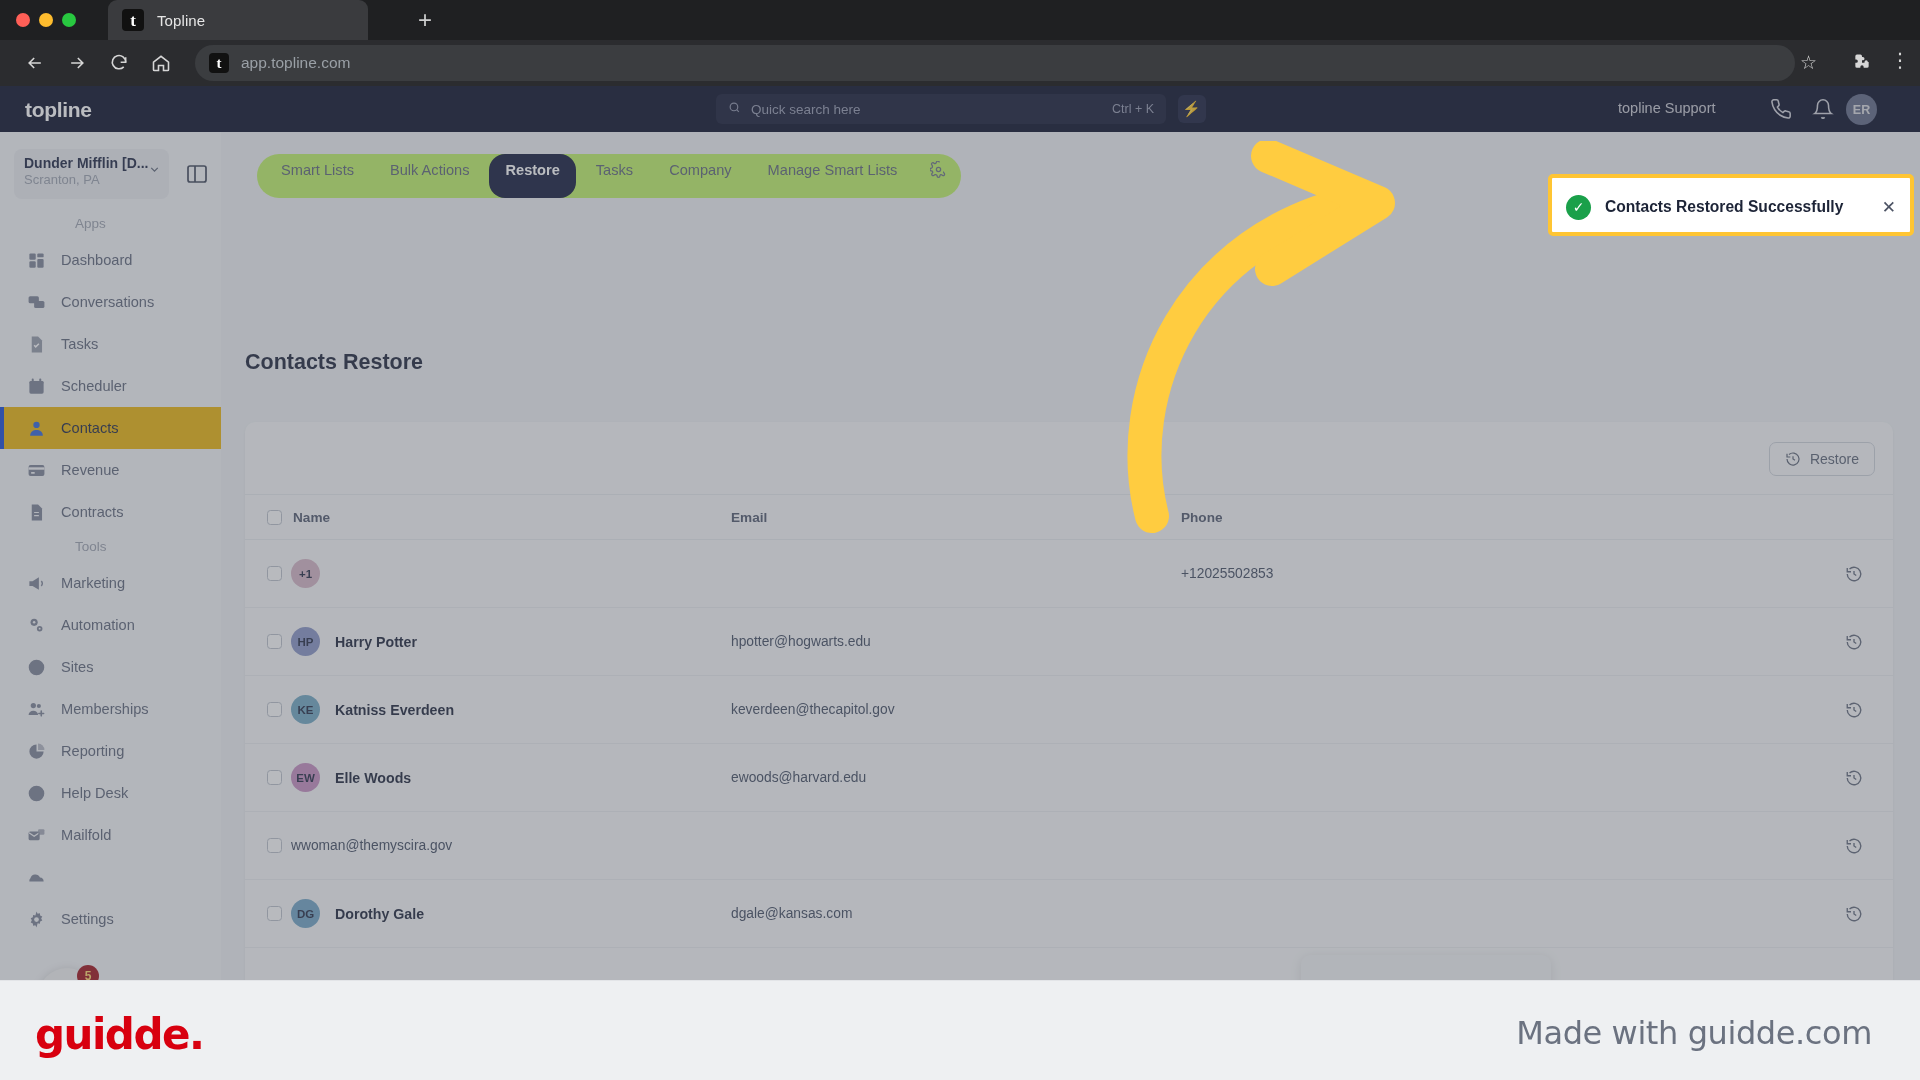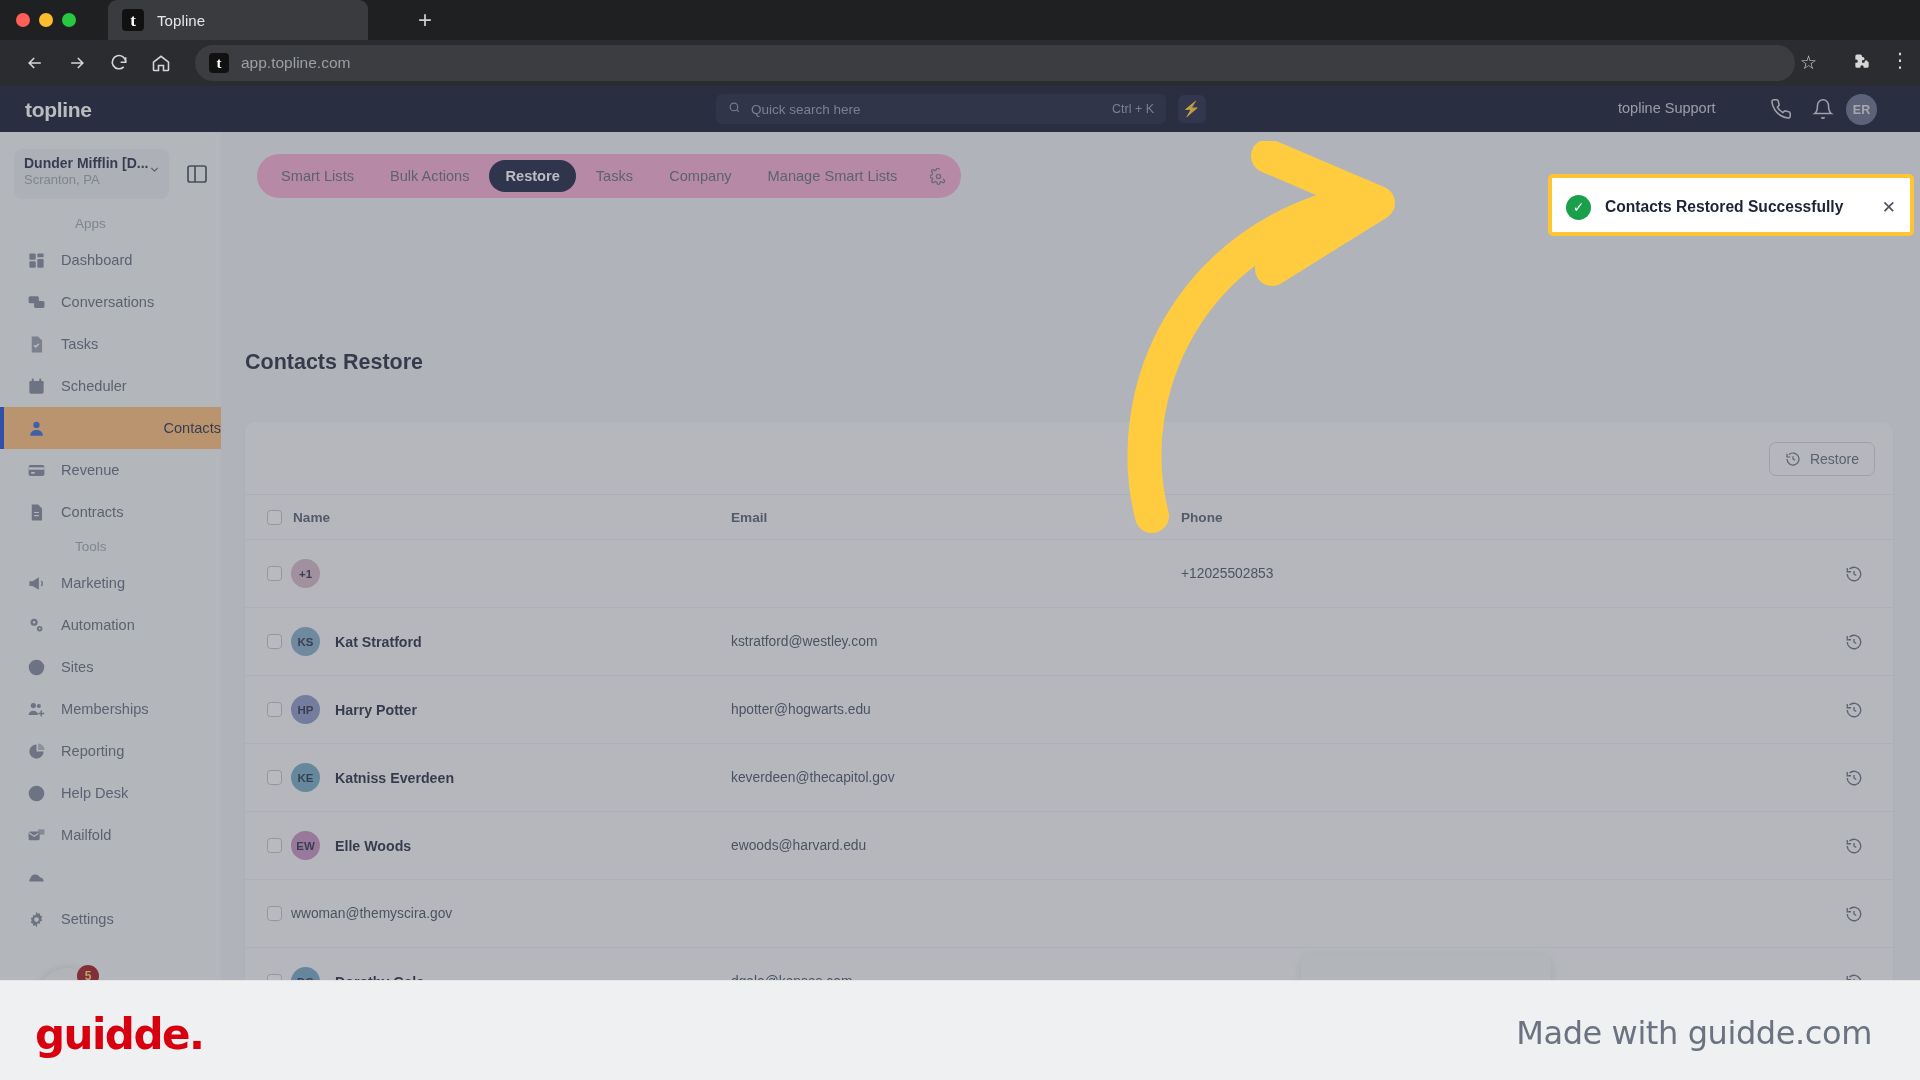--- a/index.html
+++ b/index.html
@@ -66,36 +66,36 @@
   .ws-sub { color:#9aa0ad; font-size:13px; margin-top:1px; }
   .ws-chev { position:absolute; right:8px; top:14px; color:#5a6274; font-size:12px; }
   .panel-toggle { position:absolute; left:185px; top:30px; width:24px; height:24px; color:#3c4457; }
 
   .nav { position:absolute; left:0; top:78px; width:221px; }
   .nav-section { color:#9aa0ad; font-size:13.5px; padding:6px 0 8px 27px;margin-left:48px; }
   .nav-item { position:relative; height:42px; display:flex; align-items:center; gap:15px; padding-left:27px;
               color:#5c6478; font-size:14.6px; }
   .nav-item .ico { width:19px; height:19px; display:flex; align-items:center; justify-content:center; color:#7b8295; }
   .nav-item .ico svg { width:19px; height:19px; fill:currentColor; }
-  .nav-item.active { background:#fdba74; color:#1b2340;justify-content:space-between; }
+  .nav-item.active { background:#eab308; color:#1b2340; }
   .nav-item.active .ico { color:#2d63d8; }
   .nav-item.active::before { content:""; position:absolute; left:0; top:0; width:4px; height:42px; background:#1447d6; }
 
   .guidde-badge { position:absolute; left:38px; top:836px; width:58px; height:58px; border-radius:50%;
                   background:#f1f1f1; box-shadow:0 2px 10px rgba(0,0,0,.18);
                   display:flex; align-items:center; justify-content:center;
                   font-family:"Liberation Serif",serif; font-size:35px; color:#b3141c; font-weight:700; }
   .guidde-badge .cnt { position:absolute; right:-3px; top:-3px; width:22px; height:22px; border-radius:50%;
                        background:#9e0f18; color:#ffd86b; font-family:"Liberation Sans",sans-serif;
                        font-size:12px; font-weight:700; display:flex; align-items:center; justify-content:center; }
 
   
   .main { position:absolute; left:221px; top:46px; width:1699px; height:848px; background:#eef0f3; }
-  .tabs { position:absolute; left:36px; top:22px; height:44px; background:#f9a8d4; border-radius:22px;
-          display:flex; align-items:center; padding:0 8px; gap:4px; }
+  .tabs { position:absolute; left:36px; top:22px; height:44px; background:#bef264; border-radius:22px;
+          display:flex; padding:0 8px; gap:4px; }
   .tabs .t { padding:8px 16px; border-radius:16px; color:#5c6478; font-size:14.6px; white-space:nowrap; }
   .tabs .t.active { background:#10173a; color:#ffffff; font-weight:600; }
   .tabs .gear { width:30px; height:30px; display:flex; align-items:center; justify-content:center;
                 color:#6a7185; margin-left:6px; }
 
   .page-title { position:absolute; left:24px; top:218px; color:#1a2138; font-size:21.5px; font-weight:600; }
 
   .card { position:absolute; left:24px; top:290px; width:1648px; height:600px; background:#f6f7f8;
           border-radius:10px; box-shadow:0 1px 3px rgba(0,0,0,.06); overflow:hidden; }
   .card-head { height:72px; position:relative; }
@@ -468,38 +468,20 @@
                       <path d="M3 4v5h5"></path>
                       <path d="M12 8v4l3 2"></path>
                     </svg></span>
                 </div>
               </div>
               <div class="trow">
                 <div class="c-check">
                   <div class="cb"></div>
                 </div>
                 <div class="c-name">
-                  <span class="av" style="background:#7ea9c4">KS</span>
-                  <span class="nm">Kat Stratford</span>
-                </div>
-                <div class="c-email">kstratford@westley.com</div>
-                <div class="c-phone"></div>
-                <div class="c-act">
-                  <span class="act-ic"><svg viewBox="0 0 24 24" fill="none" stroke="currentColor" stroke-width="1.8">
-                      <path d="M3 12a9 9 0 1 0 3-6.7"></path>
-                      <path d="M3 4v5h5"></path>
-                      <path d="M12 8v4l3 2"></path>
-                    </svg></span>
-                </div>
-              </div>
-              <div class="trow">
-                <div class="c-check">
-                  <div class="cb"></div>
-                </div>
-                <div class="c-name">
                   <span class="av" style="background:#8793c4">HP</span>
                   <span class="nm">Harry Potter</span>
                 </div>
                 <div class="c-email">hpotter@hogwarts.edu</div>
                 <div class="c-phone"></div>
                 <div class="c-act">
                   <span class="act-ic"><svg viewBox="0 0 24 24" fill="none" stroke="currentColor" stroke-width="1.8">
                       <path d="M3 12a9 9 0 1 0 3-6.7"></path>
                       <path d="M3 4v5h5"></path>
                       <path d="M12 8v4l3 2"></path>

